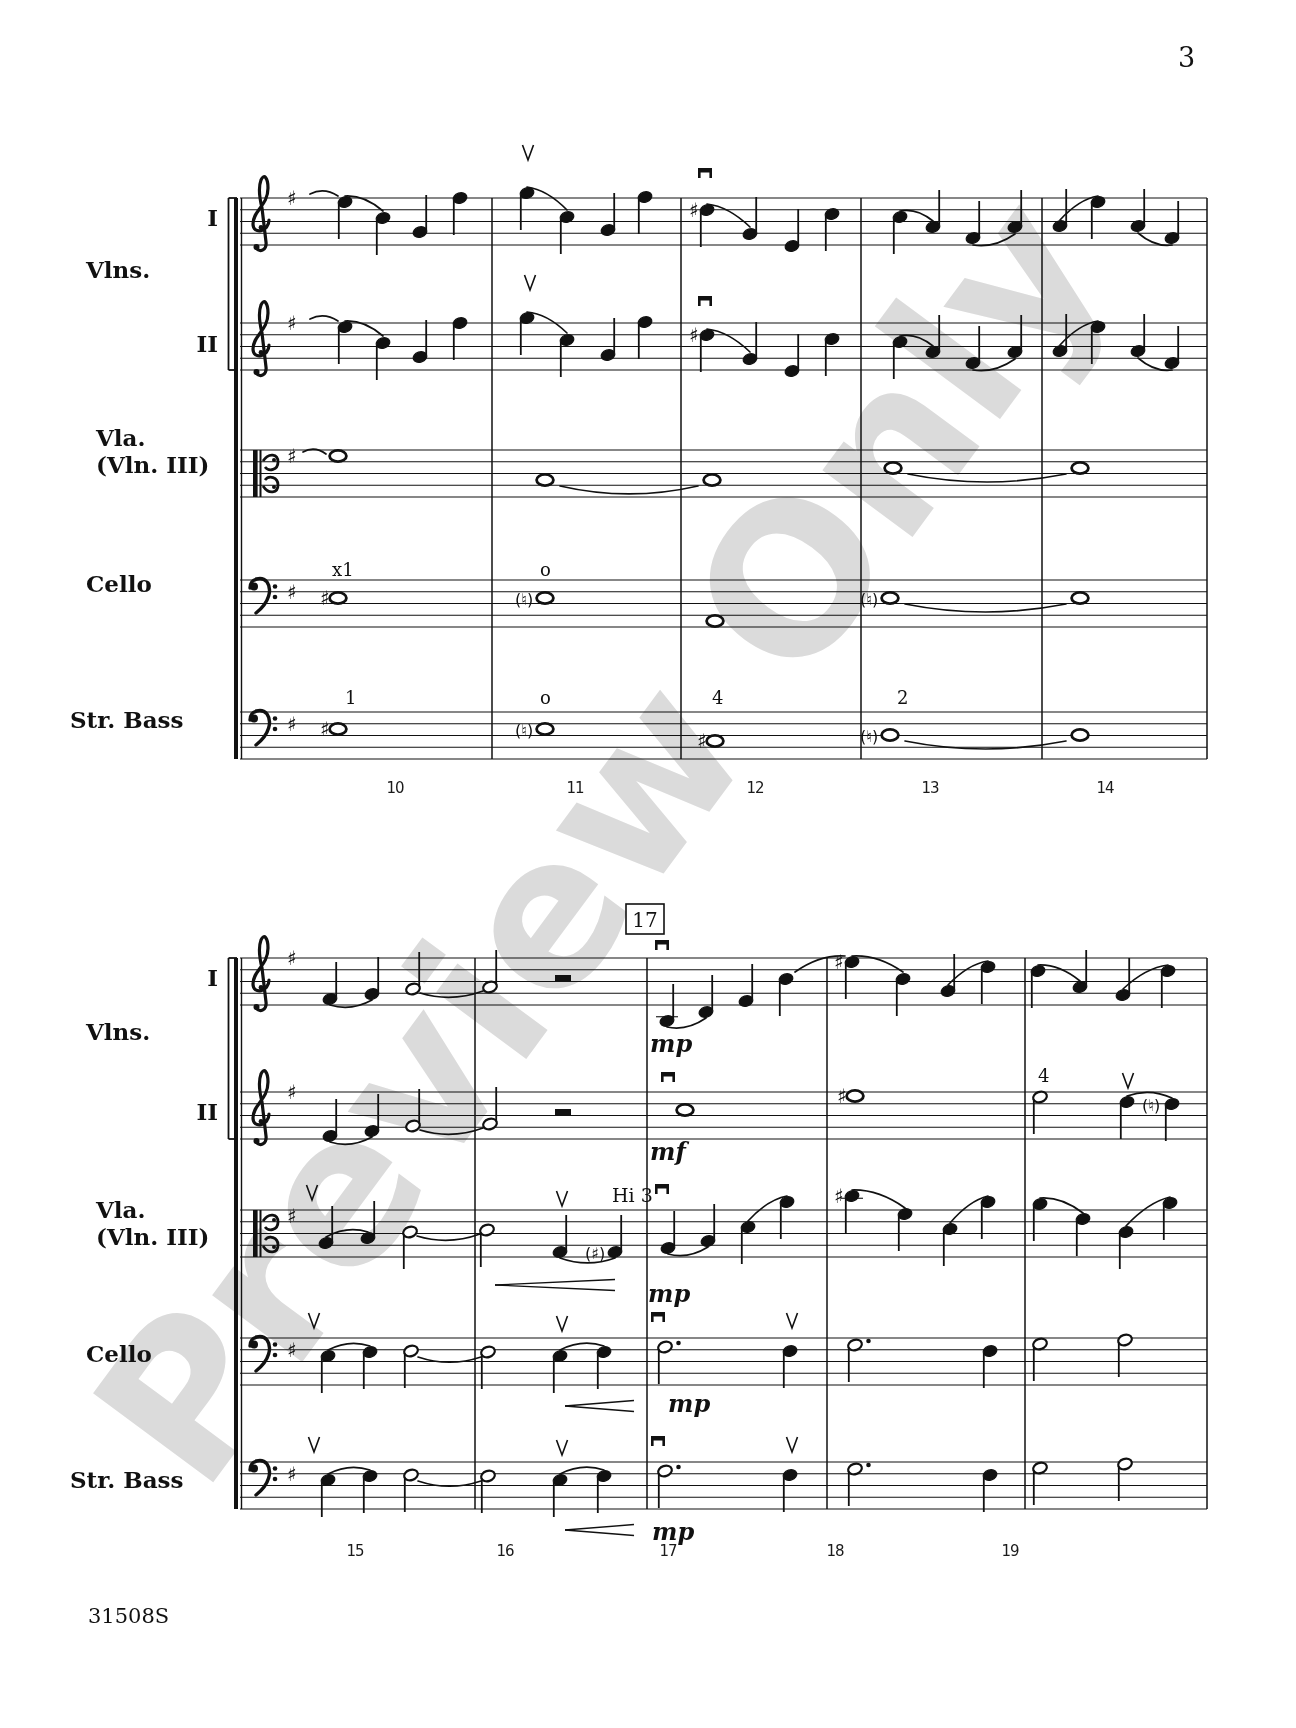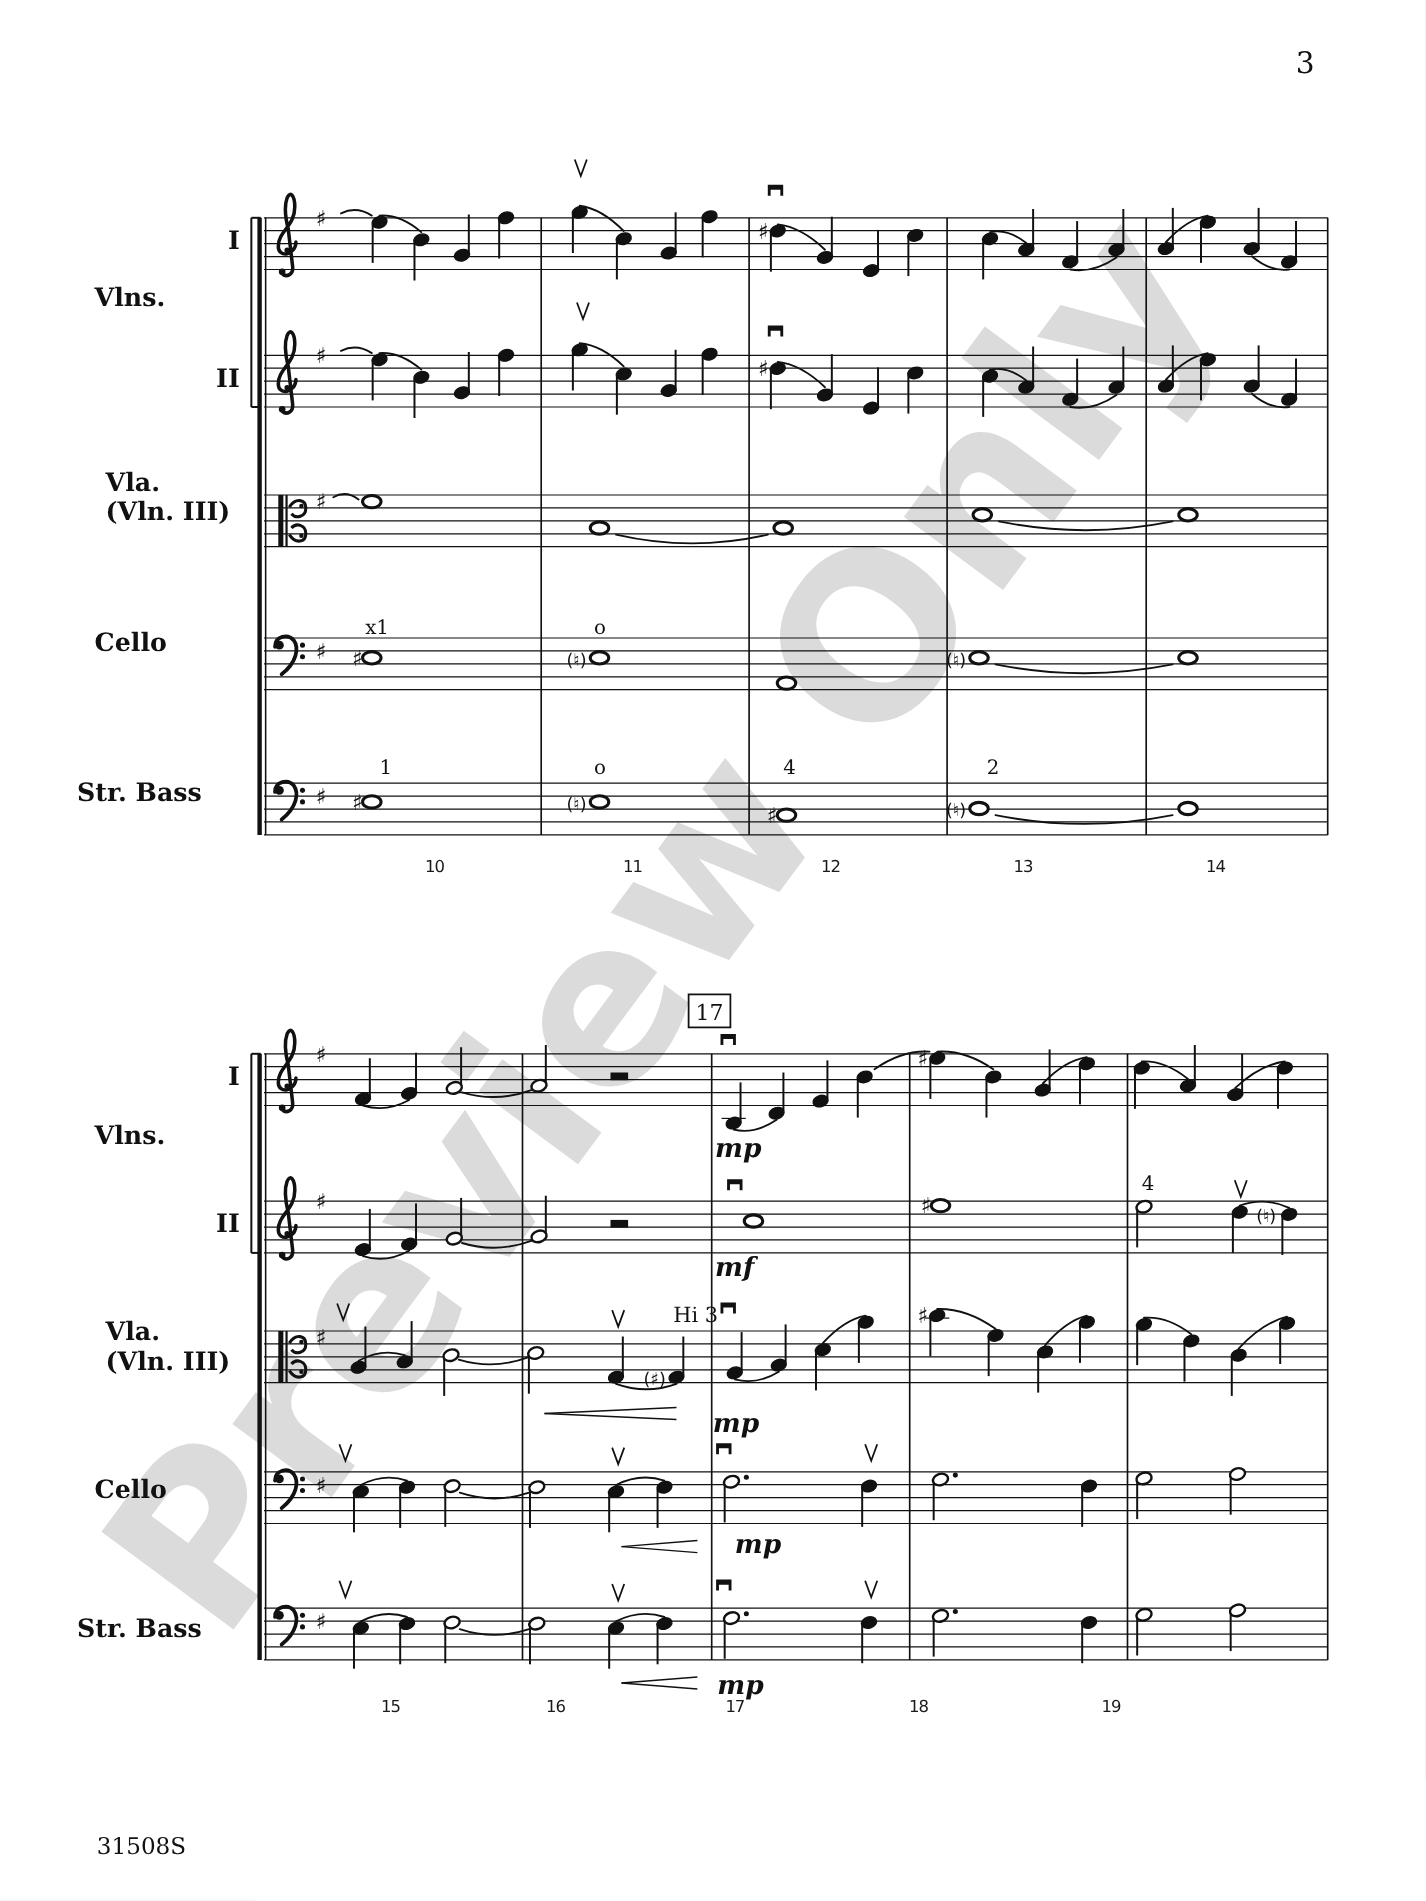--- a/index.html
+++ b/index.html
@@ -4,21 +4,21 @@
 <style>
   html,body{margin:0;padding:0;background:#e8e8e8;}
   .page{position:relative;width:1296px;height:1728px;background:#ffffff;overflow:hidden;
         font-family:"DejaVu Serif",serif;}
   .watermark{position:absolute;left:600px;top:840px;z-index:0;
              transform:translate(-50%,-50%) rotate(-53.5deg);
              font-family:"DejaVu Sans",sans-serif;font-weight:bold;font-size:205px;
              color:#dbdbdb;white-space:nowrap;letter-spacing:1px;user-select:none;}
   .pagenum{position:absolute;top:42px;left:1178px;z-index:2;
            font:27px "DejaVu Serif",serif;color:#111;}
-  .catalog{position:absolute;top:1666px;left:88px;z-index:2;
+  .catalog{position:absolute;top:1604px;left:88px;z-index:2;
            font:21px "DejaVu Serif",serif;color:#111;text-align:center;}
   svg.score{position:absolute;left:0;top:0;z-index:1;}
   
   text{fill:#111;}
   .lab{font:bold 23px "DejaVu Serif",serif;}
   .mnum{font:15px "DejaVu Sans",sans-serif;letter-spacing:-1px;fill:#1a1a1a;}
   .fing{font:18px "DejaVu Serif",serif;}
   .anno{font:19px "DejaVu Serif",serif;}
   .dyn{font:bold italic 24px "DejaVu Serif",serif;}
   .reh{font:20px "DejaVu Serif",serif;}

